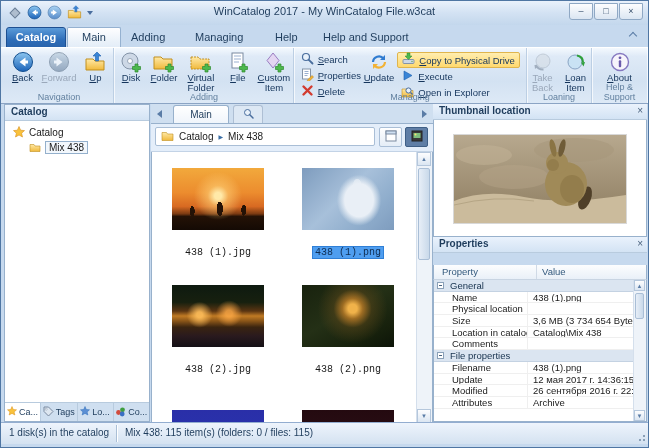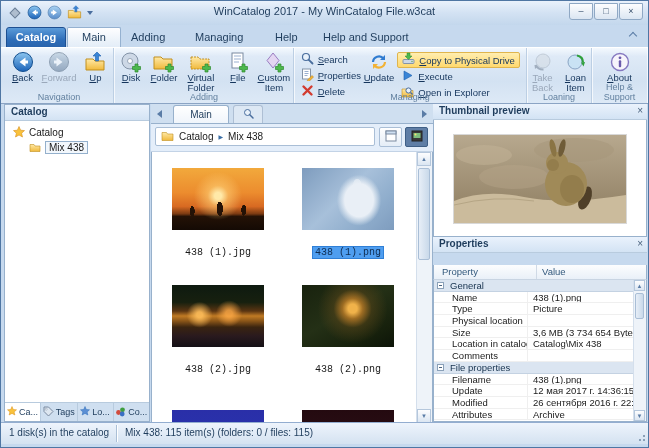--- a/index.html
+++ b/index.html
@@ -476,21 +476,21 @@
         <div class="vscroll">
           <span class="sarr" style="top:0">▲</span>
           <span class="sthumb" style="top:16px;height:92px"></span>
           <span class="sarr" style="bottom:0">▼</span>
         </div>
       </div>
     </div>
 
     <div class="rightpanel">
       <div class="phead">
-        <span>Thumbnail preview</span>
+        <span>Thumbnail location</span>
         <span class="x">×</span>
       </div>
       <div class="previewbody">
         <svg width="172" height="88">
           <rect width="172" height="88" fill="url(#pvbg)"></rect>
           <ellipse cx="30" cy="20" rx="28" ry="10" fill="#c3b497" opacity=".5"></ellipse>
           <ellipse cx="120" cy="15" rx="40" ry="12" fill="#a5957a" opacity=".5"></ellipse>
           <ellipse cx="60" cy="42" rx="35" ry="12" fill="#b8a88c" opacity=".4"></ellipse>
           <path d="M0 66 Q30 54 70 62 Q110 70 172 60 L172 88 L0 88 Z" fill="#cbbb9c"></path>
           <path d="M0 70 Q40 60 80 66" stroke="#b5a585" fill="none"></path>
@@ -514,24 +514,20 @@
       <div class="prows">
         <div class="prow group">
             <span class="minus"></span>
             <span class="k">General</span>
           </div>
         <div class="prow">
             <span class="k">Name</span>
             <span class="v">438 (1).png</span>
           </div>
         <div class="prow">
-            <span class="k">Type</span>
-            <span class="v">Picture</span>
-          </div>
-        <div class="prow">
             <span class="k">Physical location</span>
             <span class="v"></span>
           </div>
         <div class="prow">
             <span class="k">Size</span>
             <span class="v">3,6 MB (3 734 654 Bytes)</span>
           </div>
         <div class="prow">
             <span class="k">Location in catalog</span>
             <span class="v">Catalog\Mix 438</span>

